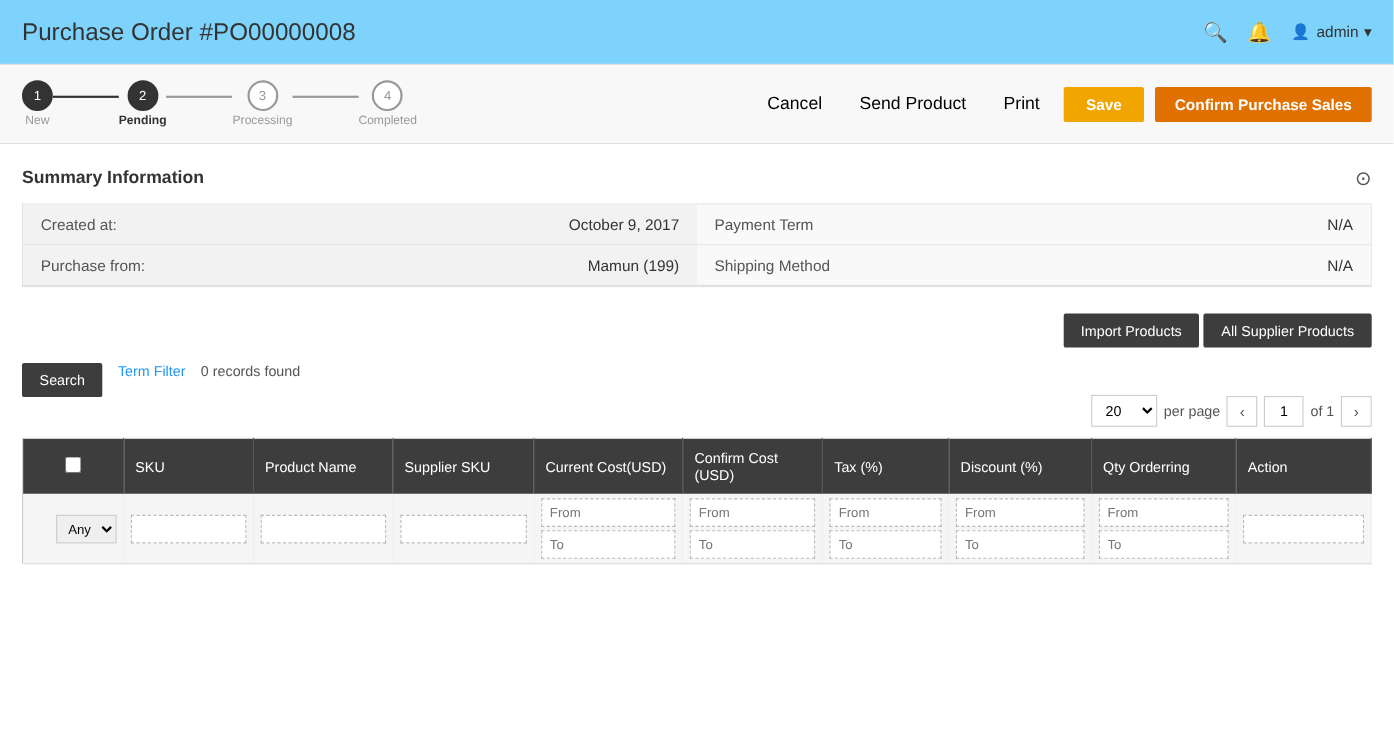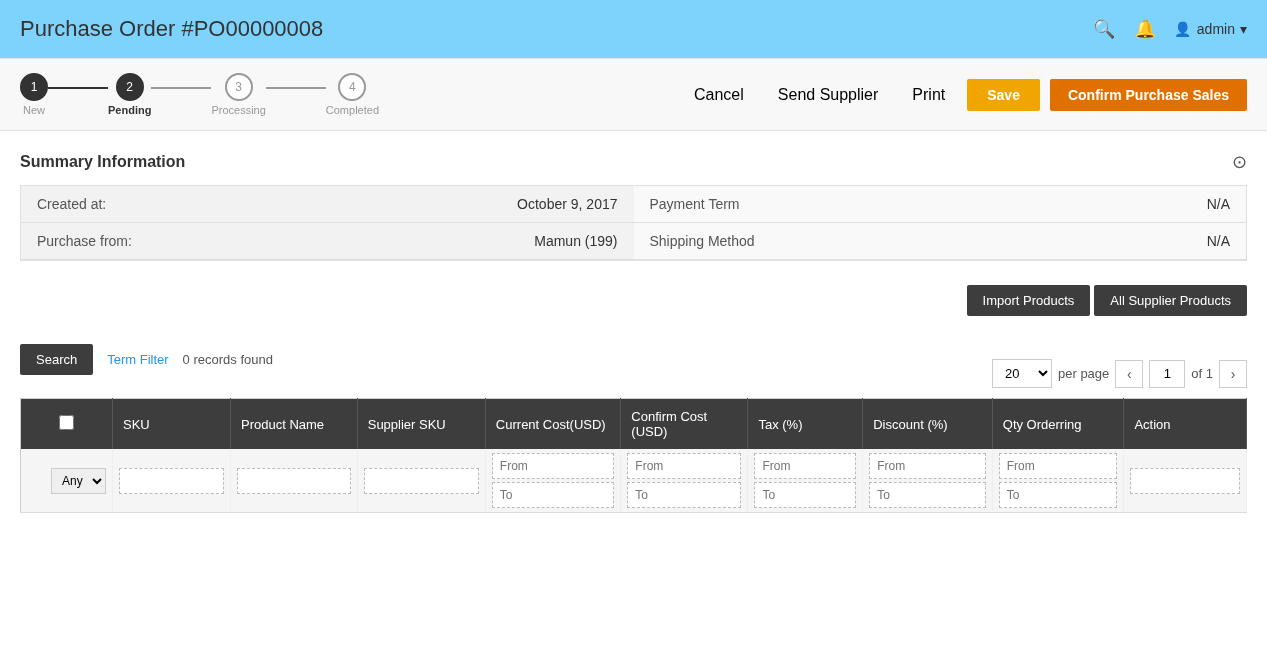--- a/index.html
+++ b/index.html
@@ -75,21 +75,21 @@
     .products-actions {
       display: flex; justify-content: flex-end; gap: 4px; margin-bottom: 14px;
     }
     .btn-dark {
       background: #3d3d3d; color: #fff; padding: 8px 16px; border: none;
       cursor: pointer; font-size: 13px; border-radius: 2px;
     }
 
     
     .search-bar {
-      display: flex; align-items: center; gap: 14px; margin-bottom: 10px;
+      display: flex; align-items: flex-start; gap: 14px; margin-bottom: 10px;
     }
     .btn-search { background: #3d3d3d; color: #fff; padding: 8px 16px; border: none; cursor: pointer; font-size: 13px; border-radius: 2px; }
     .btn-reset { background: transparent; border: none; color: #2196F3; cursor: pointer; font-size: 13px; }
     .records-info { font-size: 13px; color: #555; }
     .pagination { display: flex; align-items: center; gap: 6px; margin-left: auto; margin-top: 29px; }
     .per-page-select {
       display: flex; align-items: center; gap: 4px;
     }
     .per-page-select select { padding: 5px 8px; border: 1px solid #ccc; background: #fff; font-size: 13px; }
     .per-page-label { font-size: 13px; color: #555; }
@@ -165,21 +165,21 @@
     <div class="step-line"></div>
 
     <div class="step">
       <div class="step-circle">4</div>
       <span class="step-label">Completed</span>
     </div>
   </div>
 
   <div class="toolbar-buttons">
     <button class="btn-link">Cancel</button>
-    <button class="btn-link">Send Supplier</button>
+    <button class="btn-link">Send Product</button>
     <button class="btn-link">Print</button>
     <button class="btn btn-save">Save</button>
     <button class="btn btn-confirm">Confirm Purchase Sales</button>
   </div>
 </div>
 
 <div class="main-content">
 
   <div class="section-header">
     <span class="section-title">Summary Information</span>

